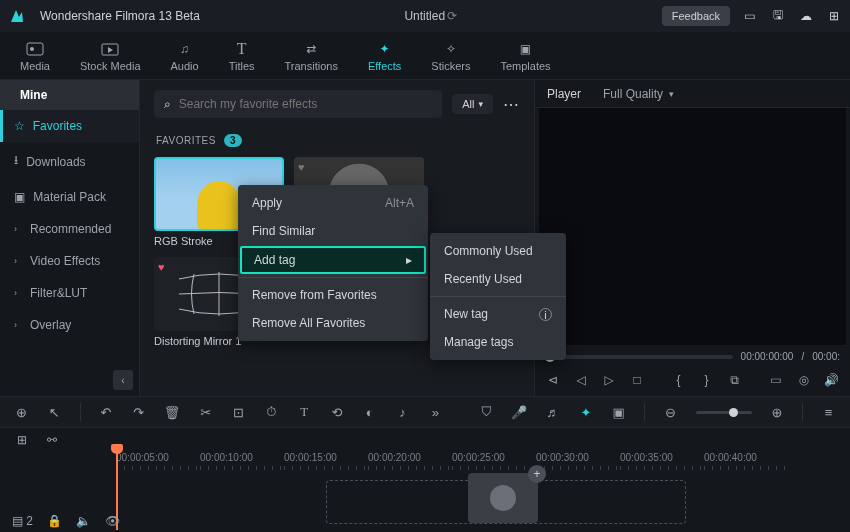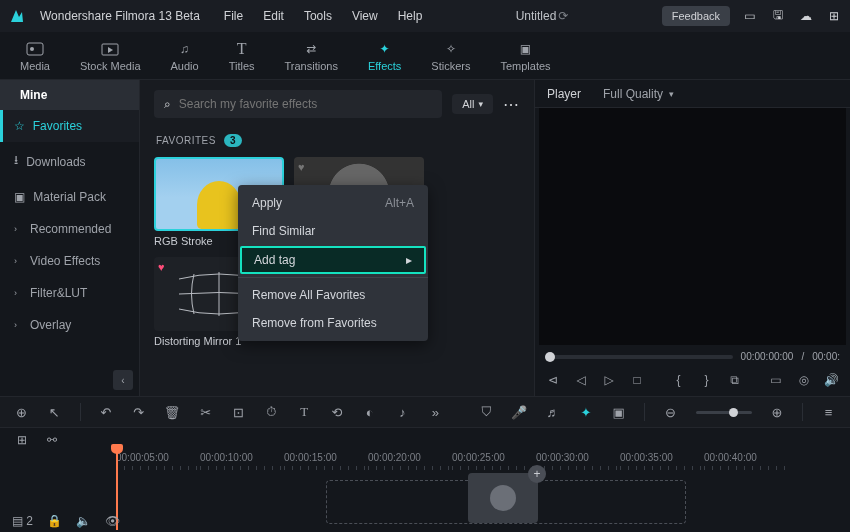--- a/index.html
+++ b/index.html
@@ -104,27 +104,20 @@
 </head>
 <body>
 
 <div class="titlebar">
   <div class="logo">
     <svg width="16" height="16" viewBox="0 0 16 16">
         <path d="M2 14 L7 2 L10 9 L13 4 L14 14 Z" fill="#2bd1db"></path>
       </svg>
   </div>
   <span class="app-name">Wondershare Filmora 13 Beta</span>
-  <div class="menu">
-    <span>File</span>
-    <span>Edit</span>
-    <span>Tools</span>
-    <span>View</span>
-    <span>Help</span>
-  </div>
   <div class="center">
     <span class="doc">Untitled</span>
     <span style="color:#7b7f86">⟳</span>
   </div>
   <div class="right">
     <span class="feedback">Feedback</span>
     <span class="ricon">▭</span>
     <span class="ricon">🖫</span>
     <span class="ricon">☁</span>
     <span class="ricon">⊞</span>
@@ -263,26 +256,42 @@
         </div>
       <div class="row">
           <span>Find Similar</span>
         </div>
       <div class="row hl">
           <span>Add tag</span>
           <span>▸</span>
         </div>
       <div class="sep"></div>
       <div class="row">
+          <span>Remove from Favorites</span>
+        </div>
+      <div class="row">
           <span>Remove All Favorites</span>
         </div>
-      <div class="row">
-          <span>Remove from Favorites</span>
-        </div>
-
+
+      <div class="ctxmenu submenu">
+        <div class="row">
+            <span>Commonly Used</span>
+          </div>
+        <div class="row">
+            <span>Recently Used</span>
+          </div>
+        <div class="sep"></div>
+        <div class="row">
+            <span>New tag</span>
+            <span class="infoicon">i</span>
+          </div>
+        <div class="row">
+            <span>Manage tags</span>
+          </div>
+      </div>
     </div>
   </div>
 
   <div class="player">
     <div class="phead">
       <span class="ptab">Player</span>
       <span class="qsel">
           <span>Full Quality</span>
           <span style="font-size:9px">▾</span>
         </span>

